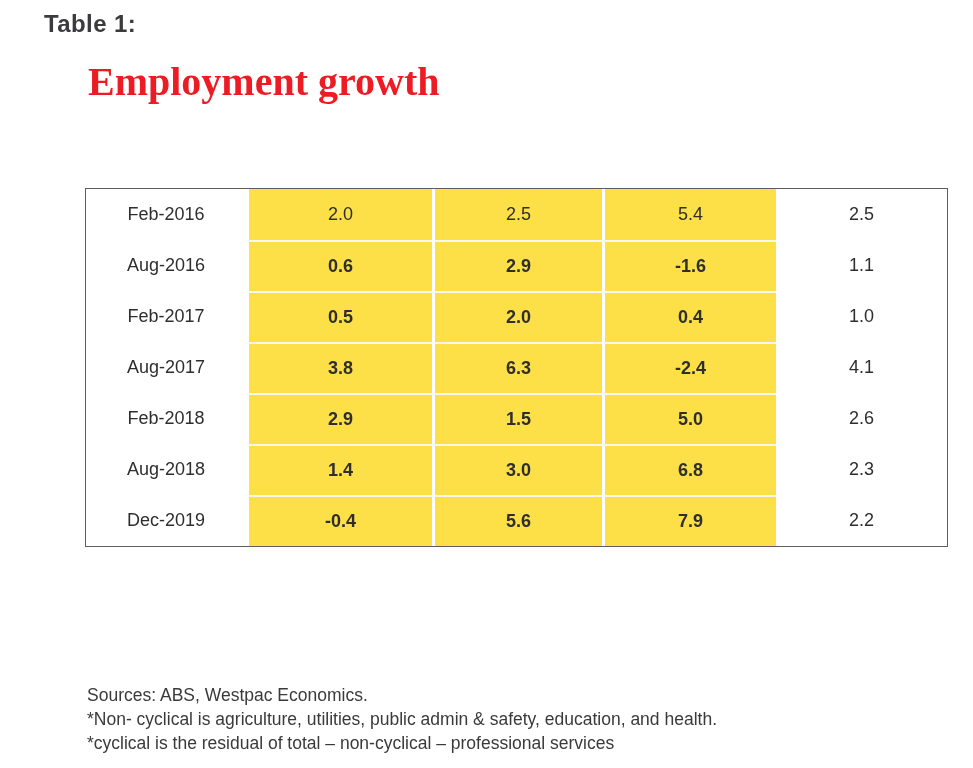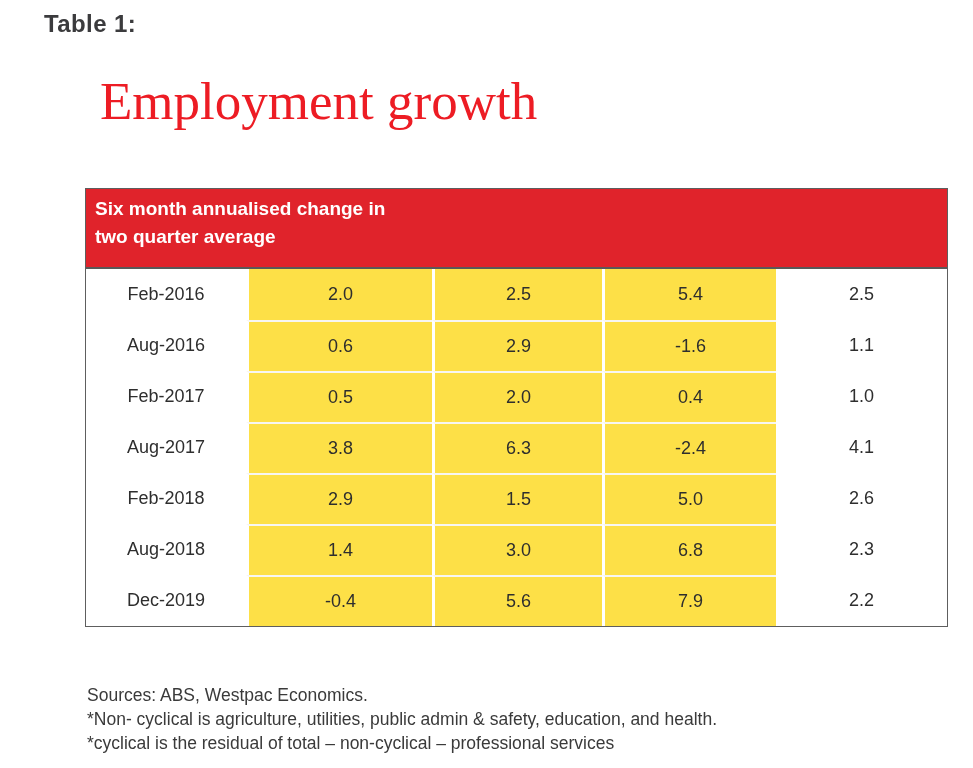--- a/index.html
+++ b/index.html
@@ -21,24 +21,24 @@
     top: 10px;
     font-size: 24px;
     font-weight: 600;
     letter-spacing: 0.4px;
     color: #3b3b3d;
   }
   .page-title {
     position: absolute;
     left: 88px;
     top: 60px;
-    margin: 12px;
+    margin: 0;
     font-family: "Liberation Serif", serif;
-    font-weight: normal;
-    font-size: 53px;
+    font-weight: bold;
+    font-size: 40px;
     line-height: 1.1;
     color: #ed1c24;
   }
   .table-wrap {
     position: absolute;
     left: 85px;
     top: 188px;
     width: 861px;
   }
   table.emp {
@@ -84,20 +84,21 @@
     text-align: center;
     vertical-align: middle;
     background: #ffffff;
   }
   tbody td.metric {
     background: #fde047;
     border-left: 3px solid #ffffff;
   }
   tbody tr + tr td.metric {
     border-top: 2px solid #f7f6f2;
+    font-weight: bold;
   }
   .footnotes {
     position: absolute;
     left: 87px;
     top: 683px;
     font-size: 17.5px;
     line-height: 24px;
     color: #3a3a3a;
   }
 </style>
@@ -113,26 +114,20 @@
   <div class="table-wrap">
     <table class="emp">
       <colgroup>
         <col style="width:160px">
         <col style="width:186px">
         <col style="width:170px">
         <col style="width:174px">
         <col style="width:171px">
       </colgroup>
       <thead>
-        <tr>
-          <td class="banner" colspan="5">
-            <div>Six month annualised change in</div>
-            <div>two quarter average</div>
-          </td>
-        </tr>
       </thead>
       <tbody>
           <tr>
             <td class="date">Feb-2016</td>
             <td class="metric">2.0</td>
             <td class="metric">2.5</td>
             <td class="metric">5.4</td>
             <td class="total">2.5</td>
           </tr>
           <tr>

